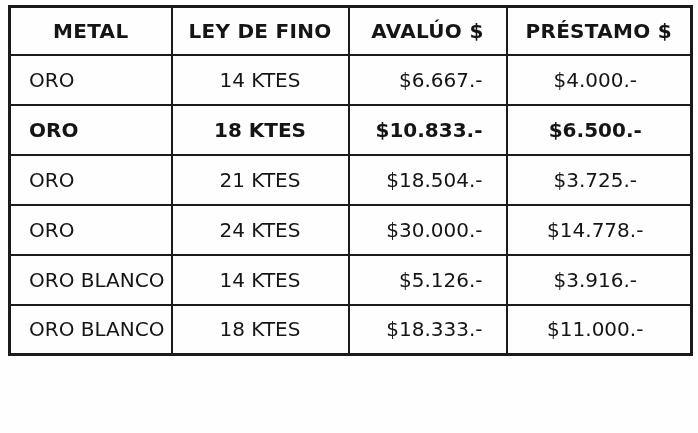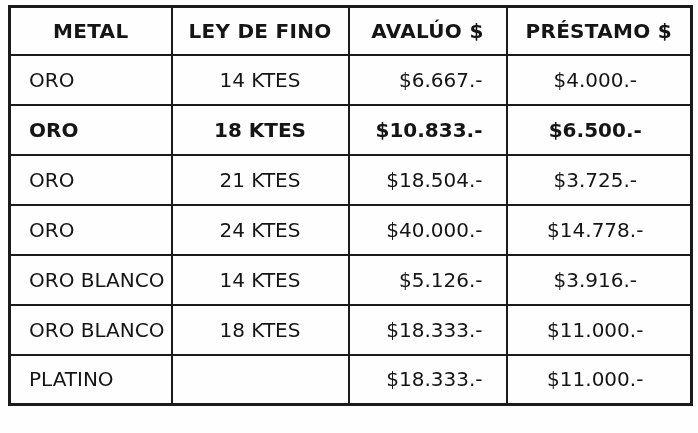--- a/index.html
+++ b/index.html
@@ -92,36 +92,30 @@
       </tr>
       <tr>
         <td class="cell-metal">ORO</td>
         <td class="cell-ley">21 KTES</td>
         <td class="cell-avaluo">$18.504.-</td>
         <td class="cell-prestamo">$3.725.-</td>
       </tr>
       <tr>
         <td class="cell-metal">ORO</td>
         <td class="cell-ley">24 KTES</td>
-        <td class="cell-avaluo">$40.000.-</td>
+        <td class="cell-avaluo">$30.000.-</td>
         <td class="cell-prestamo">$14.778.-</td>
       </tr>
       <tr>
         <td class="cell-metal">ORO BLANCO</td>
         <td class="cell-ley">14 KTES</td>
         <td class="cell-avaluo">$5.126.-</td>
         <td class="cell-prestamo">$3.916.-</td>
       </tr>
       <tr>
         <td class="cell-metal">ORO BLANCO</td>
         <td class="cell-ley">18 KTES</td>
         <td class="cell-avaluo">$18.333.-</td>
         <td class="cell-prestamo">$11.000.-</td>
       </tr>
-      <tr>
-        <td class="cell-metal">PLATINO</td>
-        <td class="cell-ley"></td>
-        <td class="cell-avaluo">$18.333.-</td>
-        <td class="cell-prestamo">$11.000.-</td>
-      </tr>
     </tbody>
   </table>
 </div>
 
 </body></html>

